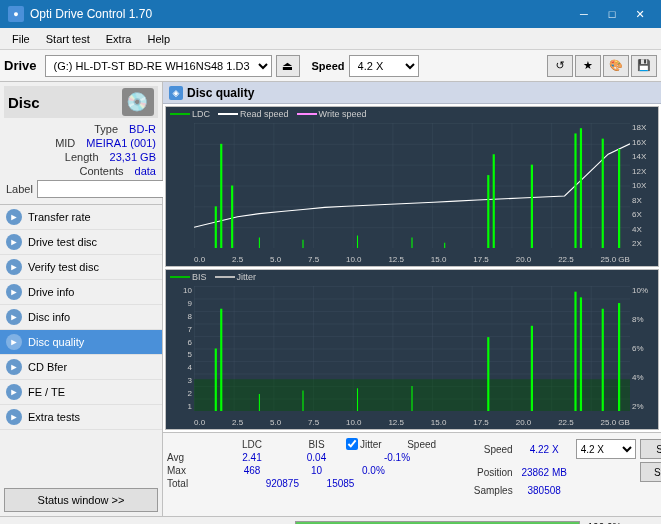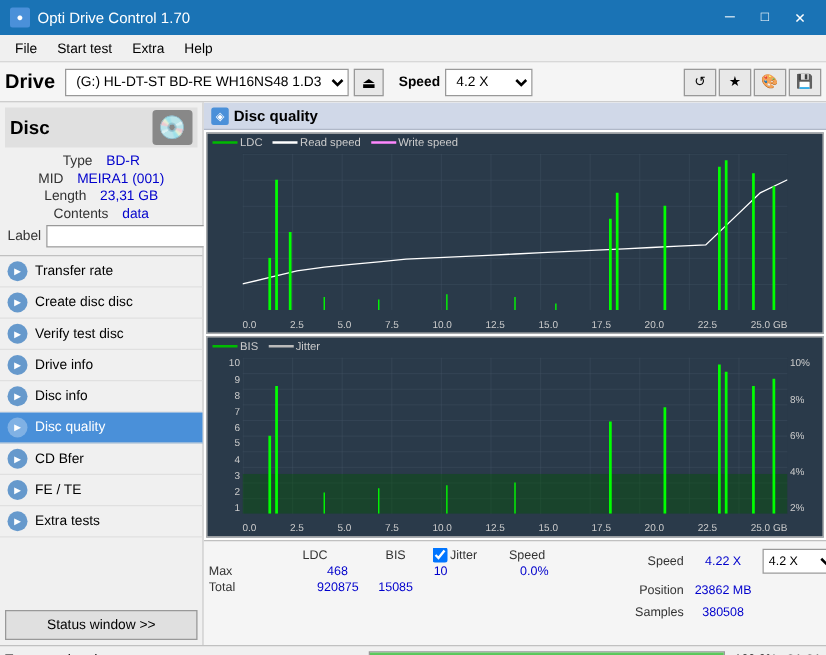--- a/index.html
+++ b/index.html
@@ -11,39 +11,39 @@
     .titlebar-icon { width: 16px; height: 16px; background: #4a90d9; border-radius: 2px; display: flex; align-items: center; justify-content: center; font-size: 9px; color: white; }
     .titlebar-controls { display: flex; gap: 2px; }
     .titlebar-btn { width: 26px; height: 20px; display: flex; align-items: center; justify-content: center; cursor: pointer; font-size: 11px; color: white; }
     
     
     .menubar { background: #f0f0f0; height: 22px; display: flex; align-items: center; padding: 0 4px; border-bottom: 1px solid #d0d0d0; }
     .menu-item { padding: 2px 8px; cursor: pointer; font-size: 11px; }
     
     
     .drivebar { background: #f5f5f5; height: 32px; display: flex; align-items: center; padding: 0 4px; border-bottom: 1px solid #c0c0c0; gap: 4px; }
-    .drive-label { font-size: 16px; font-weight: bold; margin-right: 4px; }
+    .drive-label { font-size: 13px; font-weight: bold; margin-right: 4px; }
     .drive-select { height: 22px; border: 1px solid #999; background: white; font-size: 11px; min-width: 200px; padding: 0 4px; }
     .drive-icon-btn { width: 24px; height: 22px; border: 1px solid #999; background: #e8e8e8; display: flex; align-items: center; justify-content: center; cursor: pointer; font-size: 12px; }
     .speed-label { margin-left: 8px; font-size: 11px; font-weight: bold; }
     .speed-select { height: 22px; border: 1px solid #999; background: white; font-size: 11px; width: 70px; padding: 0 4px; }
     .drive-action-btns { display: flex; gap: 2px; margin-left: auto; }
     .drive-action-btn { width: 26px; height: 22px; border: 1px solid #999; background: #e8e8e8; display: flex; align-items: center; justify-content: center; cursor: pointer; }
     
     
     .main { display: flex; height: 434px; }
     
     
     .sidebar { width: 163px; background: #f0f0f0; border-right: 1px solid #c0c0c0; display: flex; flex-direction: column; }
     
     
     .disc-panel { padding: 4px; border-bottom: 1px solid #c0c0c0; }
     .disc-header { display: flex; align-items: center; justify-content: space-between; background: #e0e0e0; padding: 2px 4px; margin-bottom: 4px; }
     .disc-header-title { font-weight: bold; font-size: 15px; }
-    .disc-row { display: flex; justify-content: center; padding: 1px 2px; font-size: 11px; }
+    .disc-row { display: flex; justify-content: flex-end; padding: 1px 2px; font-size: 11px; }
     .disc-label { color: #333; }
     .disc-value { color: #0000cc; font-weight: normal; padding-left: 11px; }
     .disc-value.data { color: #0000cc; }
     .label-row { display: flex; align-items: center; gap: 4px; padding: 2px; }
     .label-input { height: 18px; border: 1px solid #999; background: white; flex: 1; font-size: 10px; }
     .label-btn { width: 18px; height: 18px; border: 1px solid #999; background: #e8e8e8; display: flex; align-items: center; justify-content: center; cursor: pointer; font-size: 9px; }
     
     
     .sidebar-menu { display: flex; flex-direction: column; }
     .sidebar-item { display: flex; align-items: center; padding: 4px 6px; cursor: pointer; font-size: 11px; border-bottom: 1px solid #e0e0e0; gap: 6px; }
@@ -165,21 +165,21 @@
       </div>
     </div>
 
     <div class="sidebar-menu">
       <div class="sidebar-item">
         <div class="sidebar-item-icon">►</div>
         <span>Transfer rate</span>
       </div>
       <div class="sidebar-item">
         <div class="sidebar-item-icon">►</div>
-        <span>Create disc disc</span>
+        <span>Drive test disc</span>
       </div>
       <div class="sidebar-item">
         <div class="sidebar-item-icon">►</div>
         <span>Verify test disc</span>
       </div>
       <div class="sidebar-item">
         <div class="sidebar-item-icon">►</div>
         <span>Drive info</span>
       </div>
       <div class="sidebar-item">
@@ -229,20 +229,31 @@
             <div class="legend-color" style="background:#ffffff;"></div>
             <span>Read speed</span>
           </div>
           <div class="legend-item">
             <div class="legend-color" style="background:#ff88ff;"></div>
             <span>Write speed</span>
           </div>
         </div>
 
 
+        <div class="axis-labels-right">
+          <span>18X</span>
+          <span>16X</span>
+          <span>14X</span>
+          <span>12X</span>
+          <span>10X</span>
+          <span>8X</span>
+          <span>6X</span>
+          <span>4X</span>
+          <span>2X</span>
+        </div>
 
         <div class="axis-labels-bottom">
           <span>0.0</span>
           <span>2.5</span>
           <span>5.0</span>
           <span>7.5</span>
           <span>10.0</span>
           <span>12.5</span>
           <span>15.0</span>
           <span>17.5</span>
@@ -372,29 +383,35 @@
             <span style="width:48px;"></span>
             <span style="width:70px;text-align:center;color:#333;">LDC</span>
             <span style="width:55px;text-align:center;color:#333;">BIS</span>
             <span style="display:flex;align-items:center;gap:2px;">
               <input type="checkbox" checked="" style="width: 12px; height: 12px;">
               <span style="color:#333;">Jitter</span>
             </span>
             <span style="width:60px;text-align:center;color:#333;margin-left:8px;">Speed</span>
           </div>
 
-
-          <div style="display:flex;align-items:center;gap:20px;padding:1px 2px;">
+          <div style="display:flex;align-items:center;gap:2px;padding:1px 2px;">
+            <span style="width:48px;color:#333;">Avg</span>
+            <span style="width:70px;text-align:center;color:#0000cc;">2.41</span>
+            <span style="width:55px;text-align:center;color:#0000cc;">0.04</span>
+            <span style="width:70px;text-align:center;color:#0000cc;margin-left:16px;">-0.1%</span>
+          </div>
+
+          <div style="display:flex;align-items:center;gap:2px;padding:1px 2px;">
             <span style="width:48px;color:#333;">Max</span>
             <span style="width:70px;text-align:center;color:#0000cc;">468</span>
             <span style="width:55px;text-align:center;color:#0000cc;">10</span>
             <span style="width:70px;text-align:left;color:#0000cc;margin-left:16px;">0.0%</span>
           </div>
 
-          <div style="display:flex;align-items:center;gap:2px;padding:1px 2px;">
+          <div style="display:flex;align-items:center;gap:14px;padding:1px 2px;">
             <span style="width:48px;color:#333;">Total</span>
             <span style="width:70px;text-align:right;color:#0000cc;">920875</span>
             <span style="width:55px;text-align:center;color:#0000cc;">15085</span>
           </div>
         </div>
 
         <div style="display:flex;flex-direction:column;gap:3px;padding:2px 4px;">
 
           <div style="display:flex;align-items:center;gap:4px;font-size:10px;">
             <span style="width:55px;text-align:right;color:#333;">Speed</span>

